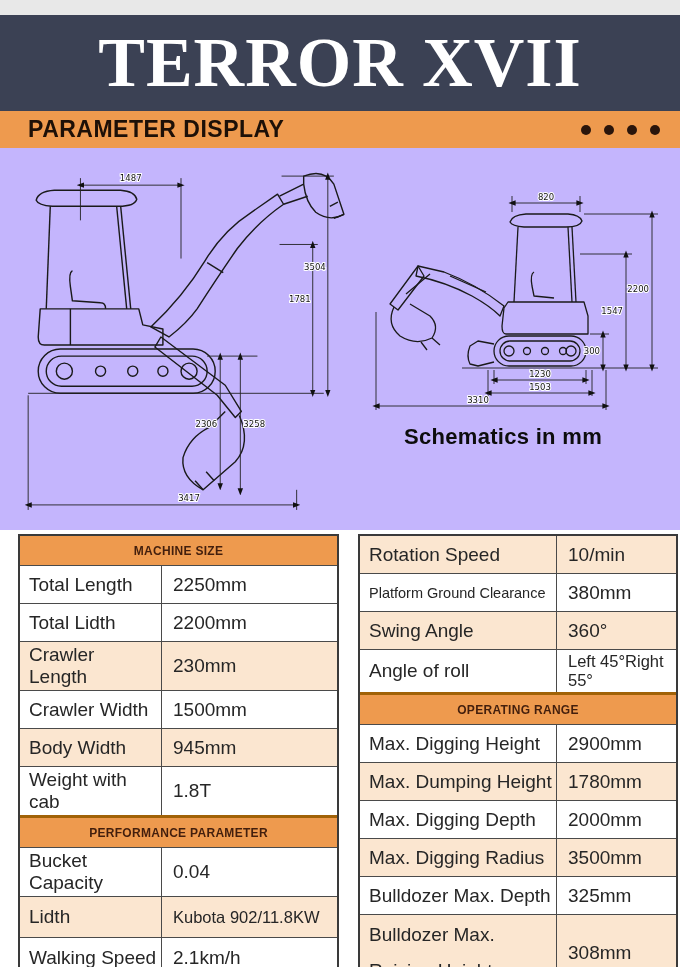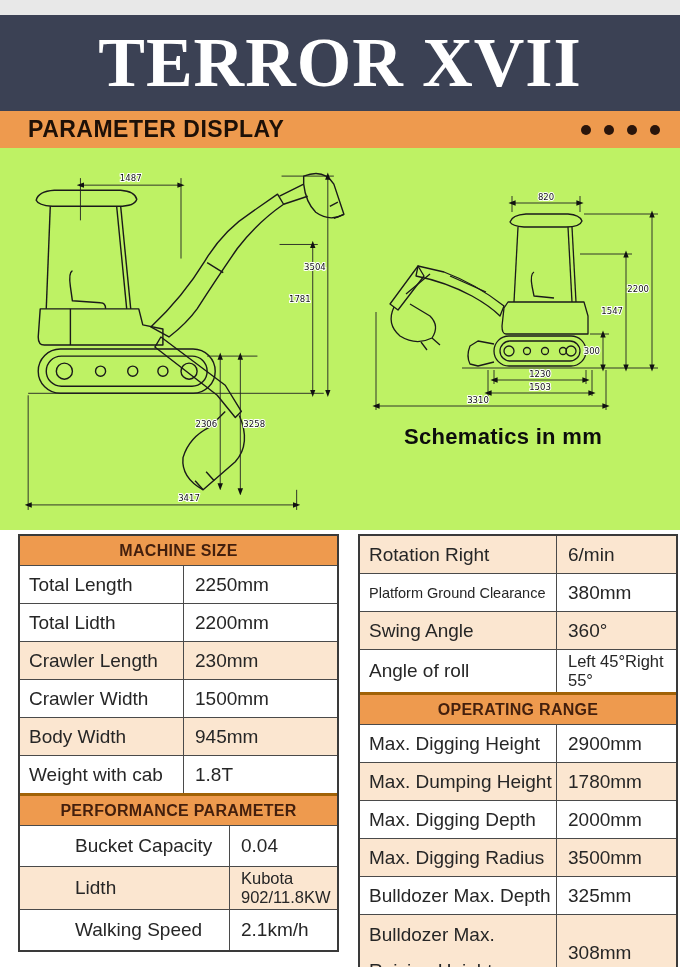--- a/index.html
+++ b/index.html
@@ -8,45 +8,45 @@
   
   .navy{height:96px;background:#3b4154;display:flex;align-items:center;justify-content:center;}
   .navy h1{font-family:"Liberation Serif","DejaVu Serif",serif;font-weight:700;font-size:70px;
            color:#ffffff;letter-spacing:1px;margin:0;line-height:1;white-space:nowrap;}
   .orange-bar{height:37px;background:#ee9a4e;display:flex;align-items:center;
               justify-content:space-between;padding:0 20px 0 28px;}
   .orange-bar .sub{font-weight:700;font-size:23px;color:#1d1007;letter-spacing:.5px;}
   .dots{display:flex;gap:13px;align-items:center;}
   .dot{width:10px;height:10px;border-radius:50%;background:#2a150b;}
   
-  .schematics{position:relative;height:382px;background:#bef264;}
+  .schematics{position:relative;height:382px;background:#c4b5fd;}
   .sch-left{position:absolute;left:10px;top:10px;}
   .sch-right{position:absolute;left:366px;top:36px;}
   .caption{position:absolute;left:363px;top:276px;width:280px;text-align:center;
            font-weight:700;font-size:22px;color:#0d0d0d;letter-spacing:.3px;}
   svg text.dim{font-family:"DejaVu Sans",sans-serif;font-size:8.5px;fill:#131313;
                paint-order:stroke;stroke:#ffffff;stroke-width:2px;}
   
   .tables{display:flex;gap:19px;padding:4px 0 0 18px;align-items:flex-start;}
   .tbl{border:2px solid #3a3a3a;background:#fff;}
   .tbl.left{width:317px;}
   .tbl.right{width:316px;}
-  .hdr{background:#ee9a4e;color:#431f0d;font-weight:700;font-size:16px;height:29px;
+  .hdr{background:#ee9a4e;color:#431f0d;font-weight:700;font-size:12px;height:29px;
        display:flex;align-items:center;justify-content:center;letter-spacing:.3px;}
   .row{display:flex;min-height:37px;background:#fff;border-top:1px solid #4a4a4a;}
   .tbl > :first-child{border-top:none;}
   .hdr{border-top:3px solid #a16207;}
   .row.alt{background:#fbe6d0;}
   .row .lbl{display:flex;align-items:center;font-size:19px;color:#262626;
             padding:2px 4px 2px 9px;border-right:1px solid #4a4a4a;box-sizing:border-box;}
   .row .val{flex:1;display:flex;align-items:center;font-size:19px;color:#262626;
             padding:2px 4px 2px 11px;}
-  .tbl.left .lbl{width:164px;}
+  .tbl.left .lbl{width:142px;}
   .tbl.right .lbl{width:197px;}
-  .row.h40{min-height:40px;padding-left:46px;}
+  .row.h40{min-height:40px;}
   .row.tall{min-height:75px;}
   .row.tall .lbl{line-height:36px;}
   .small{font-size:14.5px !important;}
   .msmall{font-size:16.5px !important;}
 </style>
 </head>
 <body>
 
 <div class="page">
 
@@ -225,22 +225,22 @@
         <div class="val msmall">Kubota 902/11.8KW</div>
       </div>
       <div class="row h40">
         <div class="lbl">Walking Speed</div>
         <div class="val">2.1km/h</div>
       </div>
     </div>
 
     <div class="tbl right">
       <div class="row alt">
-        <div class="lbl">Rotation Right</div>
-        <div class="val">6/min</div>
+        <div class="lbl">Rotation Speed</div>
+        <div class="val">10/min</div>
       </div>
       <div class="row">
         <div class="lbl small">Platform Ground Clearance</div>
         <div class="val">380mm</div>
       </div>
       <div class="row alt">
         <div class="lbl">Swing Angle</div>
         <div class="val">360°</div>
       </div>
       <div class="row">

